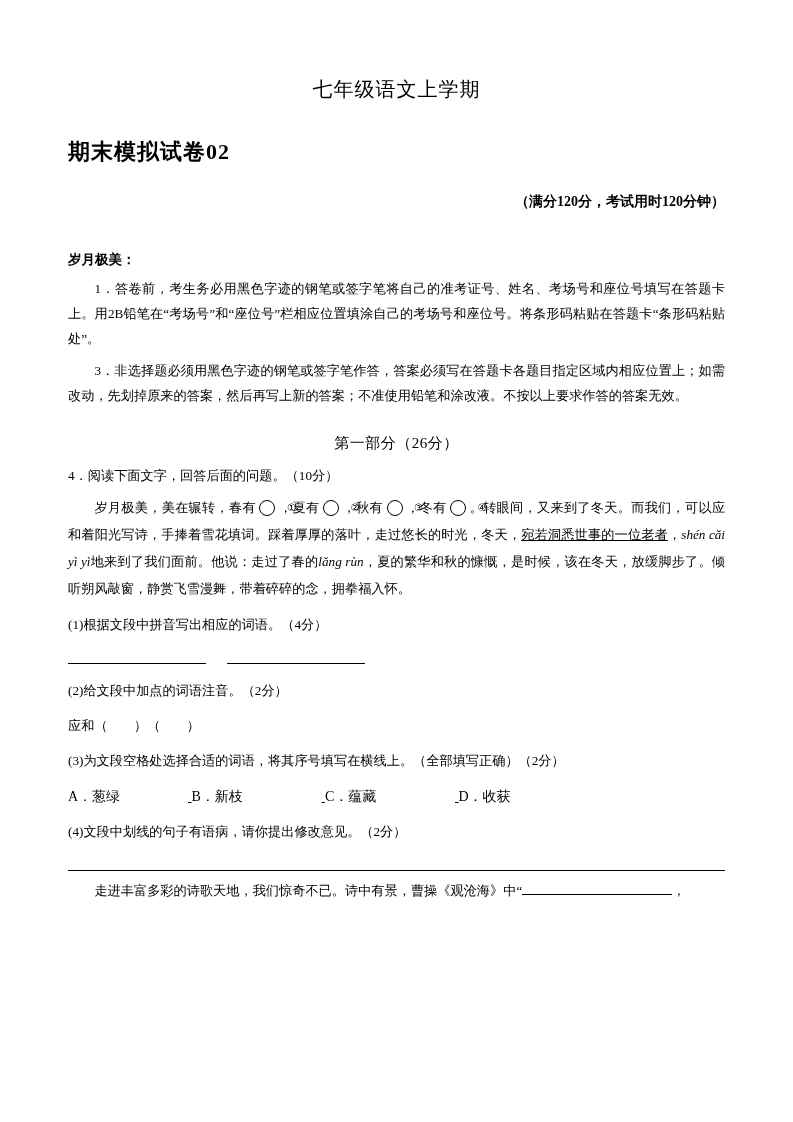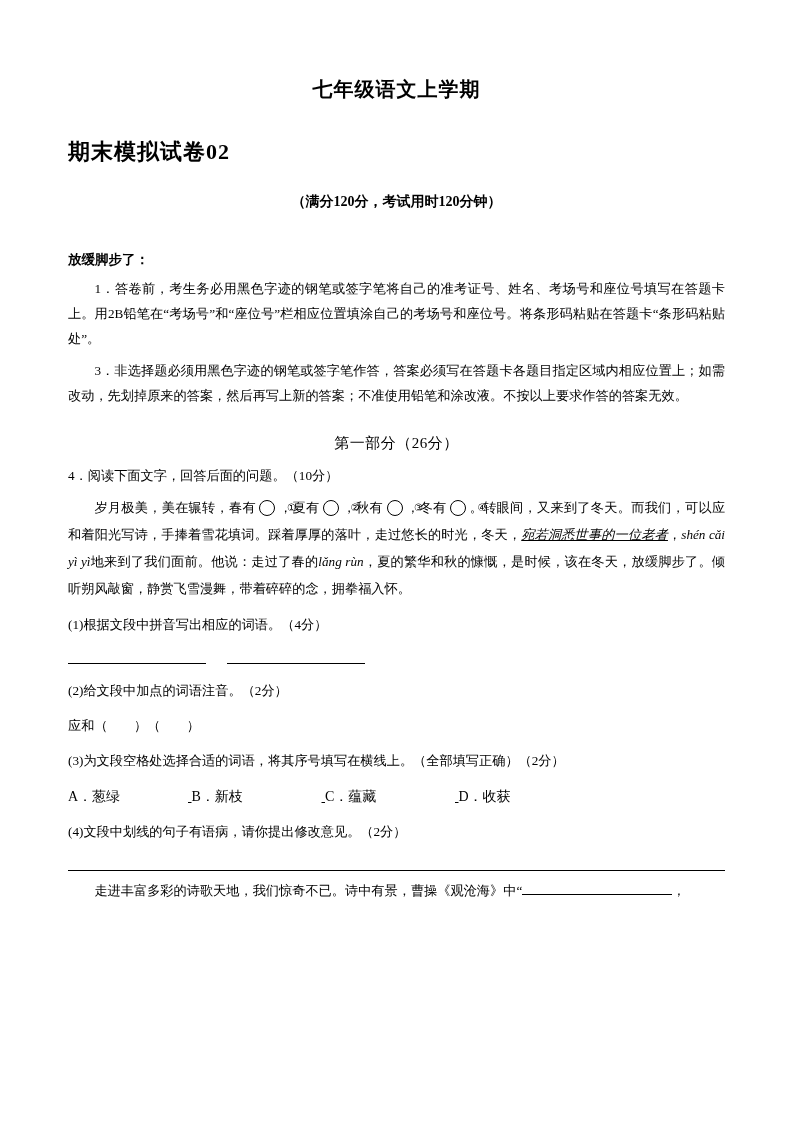--- a/index.html
+++ b/index.html
@@ -18,32 +18,32 @@
   .page {
     position: relative;
     width: 793px;
     height: 1122px;
     box-sizing: border-box;
     padding: 0 68px;
   }
   .title-main {
     text-align: center;
     font-size: 20px;
-    font-weight: bold;
+    font-weight: normal;
     margin-top: 76px;
     letter-spacing: 1px;
   }
   .title-sub {
     font-size: 22px;
     font-weight: bold;
     margin-top: 34px;
     letter-spacing: 1px;
   }
   .title-score {
-    text-align: center;
+    text-align: right;
     font-size: 14px;
     font-weight: bold;
     margin-top: 26px;
   }
   .notice-head {
     font-size: 13.5px;
     font-weight: bold;
     margin-top: 40px;
   }
   .para {
@@ -67,21 +67,21 @@
     margin-top: 10px;
     text-align: justify;
   }
   .passage {
     font-size: 13.2px;
     line-height: 27px;
     text-align: justify;
     text-indent: 2em;
     margin-top: 6px;
   }
-  .u { text-decoration: underline; font-style: italic; }
+  .u { text-decoration: underline; }
   .circnum {
     display: inline-block;
     border: 1px solid #000;
     border-radius: 50%;
     width: 14px;
     height: 14px;
     line-height: 13px;
     text-align: center;
     font-size: 10px;
     vertical-align: 1px;
@@ -118,21 +118,21 @@
 </style>
 </head>
 <body>
 
 <div class="page">
 
   <div class="title-main">七年级语文上学期</div>
   <div class="title-sub">期末模拟试卷02</div>
   <div class="title-score">（满分120分，考试用时120分钟）</div>
 
-  <div class="notice-head">放缓脚步了：</div>
+  <div class="notice-head">岁月极美：</div>
   <div class="para indent2">1．答卷前，考生务必用黑色字迹的钢笔或签字笔将自己的准考证号、姓名、考场号和座位号填写在答题卡上。用2B铅笔在“考场号”和“座位号”栏相应位置填涂自己的考场号和座位号。将条形码粘贴在答题卡“条形码粘贴处”。</div>
   <div class="para indent2">3．非选择题必须用黑色字迹的钢笔或签字笔作答，答案必须写在答题卡各题目指定区域内相应位置上；如需改动，先划掉原来的答案，然后再写上新的答案；不准使用铅笔和涂改液。不按以上要求作答的答案无效。</div>
 
   <div class="section-head">第一部分（26分）</div>
 
   <div class="q">4．阅读下面文字，回答后面的问题。（10分）</div>
 
   <div class="passage">
     <span>岁月极美，美在辗转，春有</span>
     <span class="circnum">①</span>

